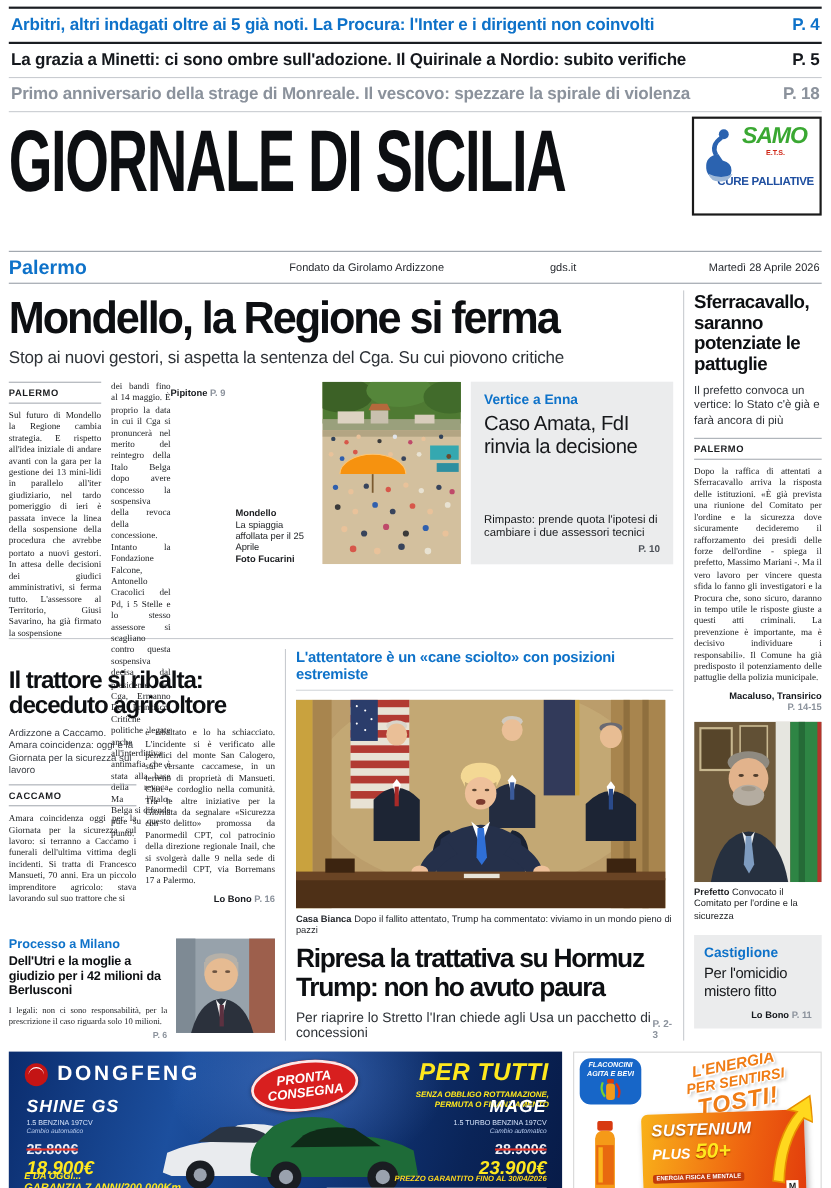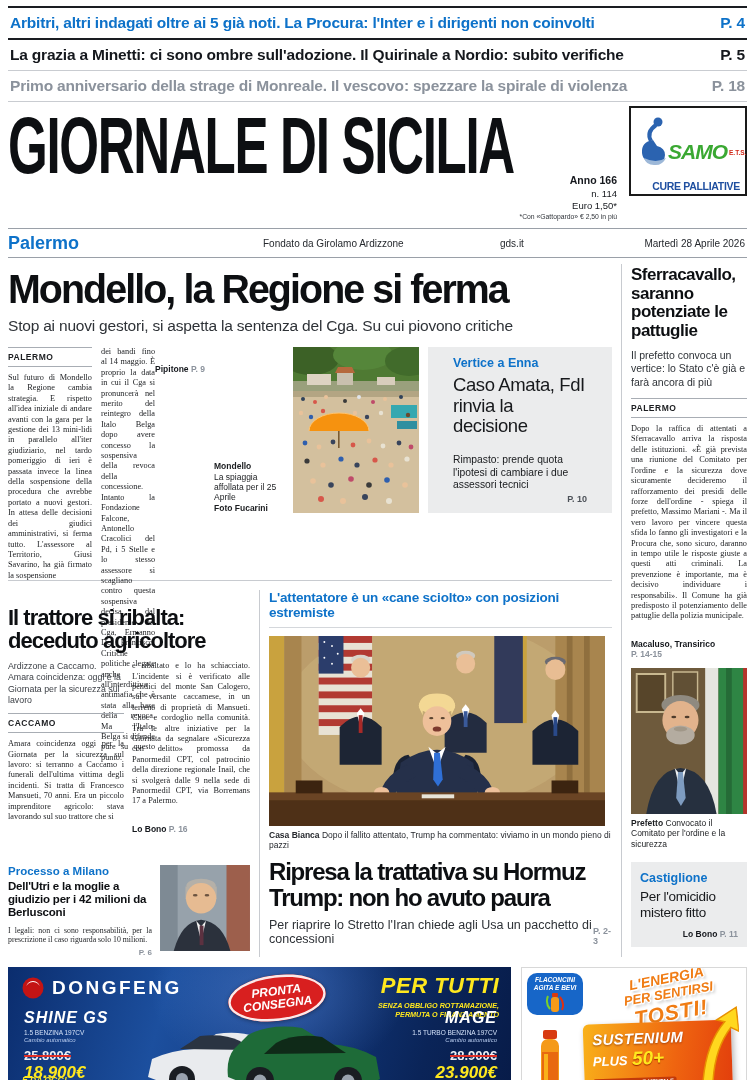--- a/index.html
+++ b/index.html
@@ -44,25 +44,25 @@
   
   .lead-h1 { margin:2px 0 4px; white-space:nowrap; }
   .lead-h1 span { display:inline-block; font-size:41px; font-weight:800; letter-spacing:-2px; transform:scaleX(0.96); transform-origin:0 50%; color:#0d0f12; }
   .lead-deck { font-size:15.5px; letter-spacing:-0.2px; color:#2e3237; margin:2px 0 12px; }
   .lead-row { display:flex; gap:9px; height:222px; }
   .lr-col1 { width:84px; }
   .lr-col2 { width:104px; display:flex; flex-direction:row; }
   .lr-col2 .grow { flex:1; }
   .lr-cap { width:70px; height:166px; display:flex; flex-direction:column; justify-content:flex-end; font-size:8.5px; line-height:1.22; color:#1b1d20; }
   .lr-photo { width:126px; height:166px; overflow:hidden; }
-  .lr-enna { flex:1; height:166px; background:#ebeced; padding:9px 25px; display:flex; flex-direction:column; }
+  .lr-enna { flex:1; height:166px; background:#ebeced; padding:9px 12px; display:flex; flex-direction:column; }
 
   .label { font-size:8.5px; font-weight:700; letter-spacing:0.5px; border-top:1px solid #a8adb4; border-bottom:1px solid #a8adb4; padding:4px 0 4px; margin-bottom:6px; color:#1b1d20; }
   .bodytext { font-family:"Liberation Serif", serif; font-size:8.3px; line-height:10.4px; text-align:justify; color:#1b1d20; }
-  .byline-row { text-align:left; font-size:8.5px; margin-top:17px; }
+  .byline-row { text-align:right; font-size:8.5px; margin-top:5px; }
   .byline { font-weight:700; color:#15181d; }
   .pageref { font-weight:700; color:#8b929c; }
   .cap-title { font-weight:700; }
   .cap-credit { font-weight:700; }
 
   .enna-kicker { color:#0e72c9; font-weight:700; font-size:12.5px; margin-bottom:5px; }
   .enna-title { font-size:18.5px; line-height:1.12; letter-spacing:-0.4px; font-weight:400; color:#17191c; }
   .enna-text { font-size:10.3px; line-height:1.22; color:#17191c; margin-top:auto; }
   .enna-page { text-align:right; font-weight:700; font-size:9px; color:#4c5158; margin-top:2px; }
 
@@ -170,31 +170,25 @@
 
   <div class="masthead">
     <div class="mast-title">GIORNALE DI SICILIA</div>
     <div class="samo-box">
       <svg class="samo-swan" width="34" height="52" viewBox="0 0 34 52">
         <circle cx="22" cy="8" r="4.5" fill="#2b63b0"></circle>
         <path d="M20,11 q-10,7 -5,16" stroke="#2b63b0" stroke-width="4" fill="none"></path>
         <path d="M17,26 q-12,2 -11,13 q1,10 13,10 q10,0 10,-8 q0,-7 -8,-9 z" fill="#2b63b0"></path>
         <path d="M8,44 q12,6 22,0 q-4,8 -12,7 q-8,0 -10,-7 z" fill="#9db8d8"></path>
       </svg>
-      <div class="samo-row" style="margin-left:32px; margin-top:28px;">
+      <div class="samo-row" style="margin-left:32px; margin-top:0;flex-direction:column;">
         <span class="samo-name">SAMO</span>
         <span class="samo-ets">E.T.S.</span>
       </div>
       <div class="samo-tag">CURE PALLIATIVE</div>
-    </div>
-    <div class="edition">
-      <div class="ed-anno">Anno 166</div>
-      <div class="ed-n">n. 114</div>
-      <div class="ed-p">Euro 1,50*</div>
-      <div class="ed-note">*Con «Gattopardo» € 2,50 in più</div>
     </div>
   </div>
 
   <div class="datebar">
     <span class="db-city">Palermo</span>
     <span class="db-founder">Fondato da Girolamo Ardizzone</span>
     <span class="db-site">gds.it</span>
     <span class="db-date">Martedì 28 Aprile 2026</span>
   </div>
 

